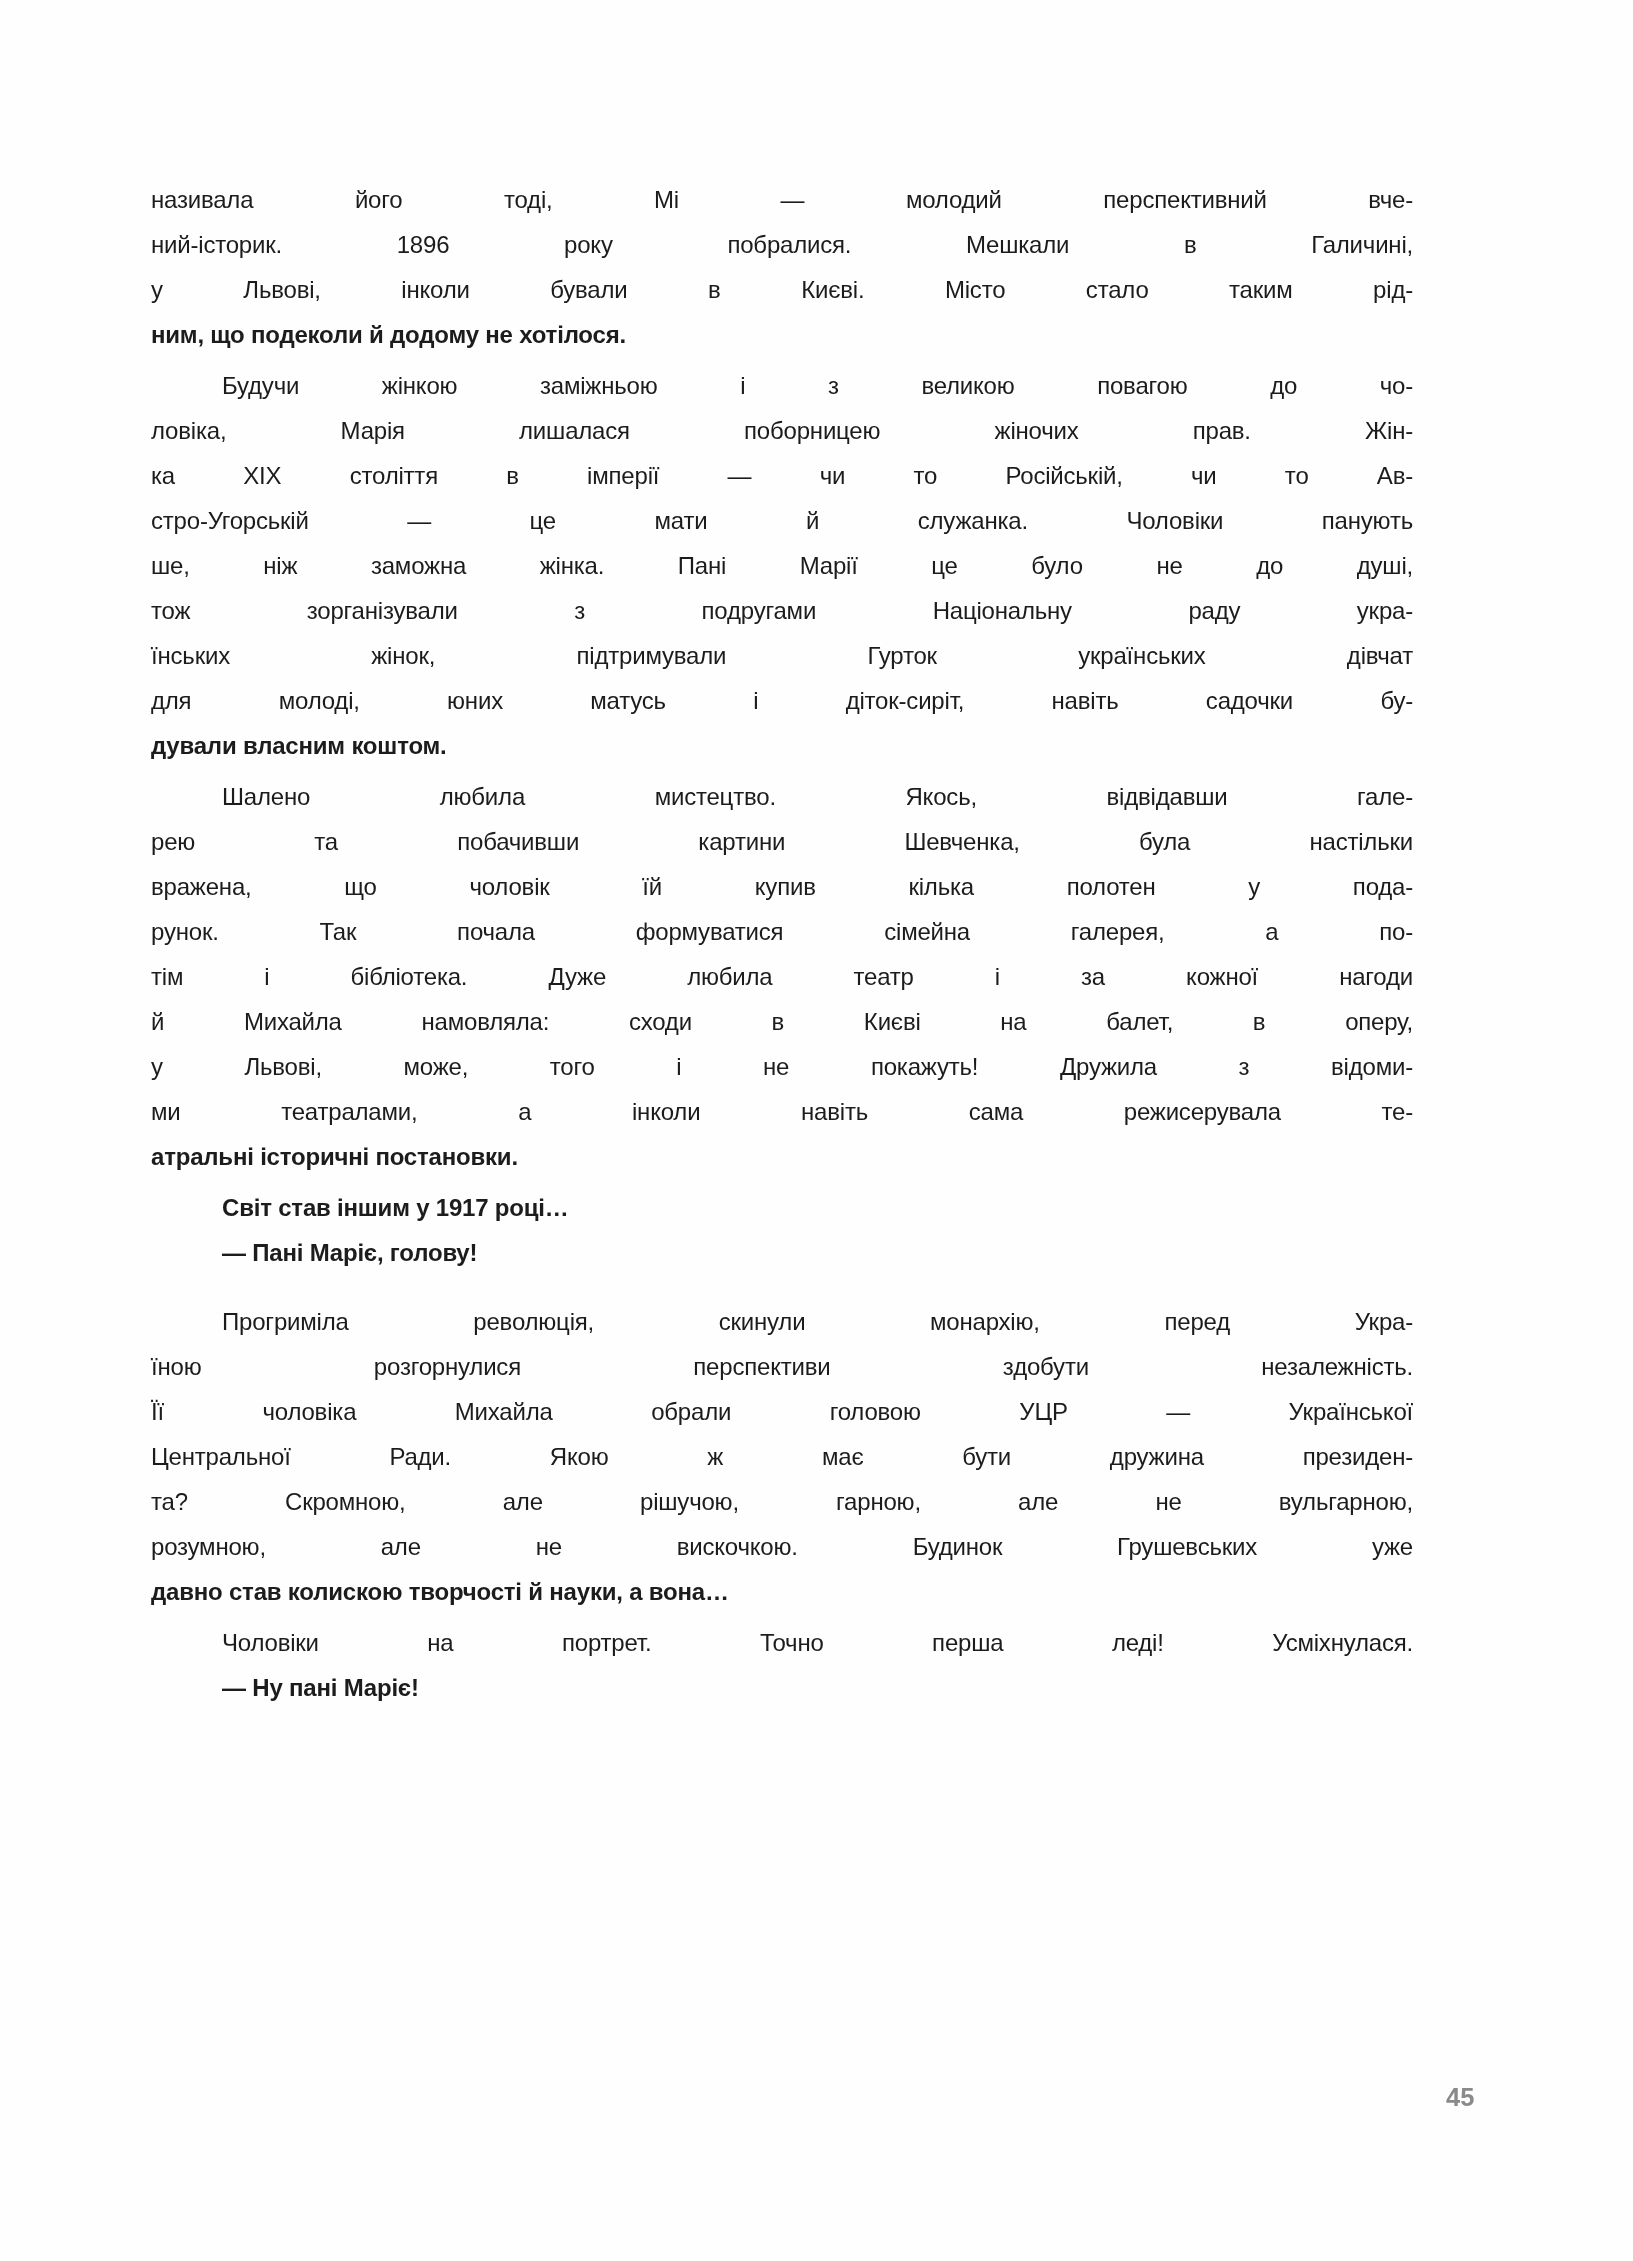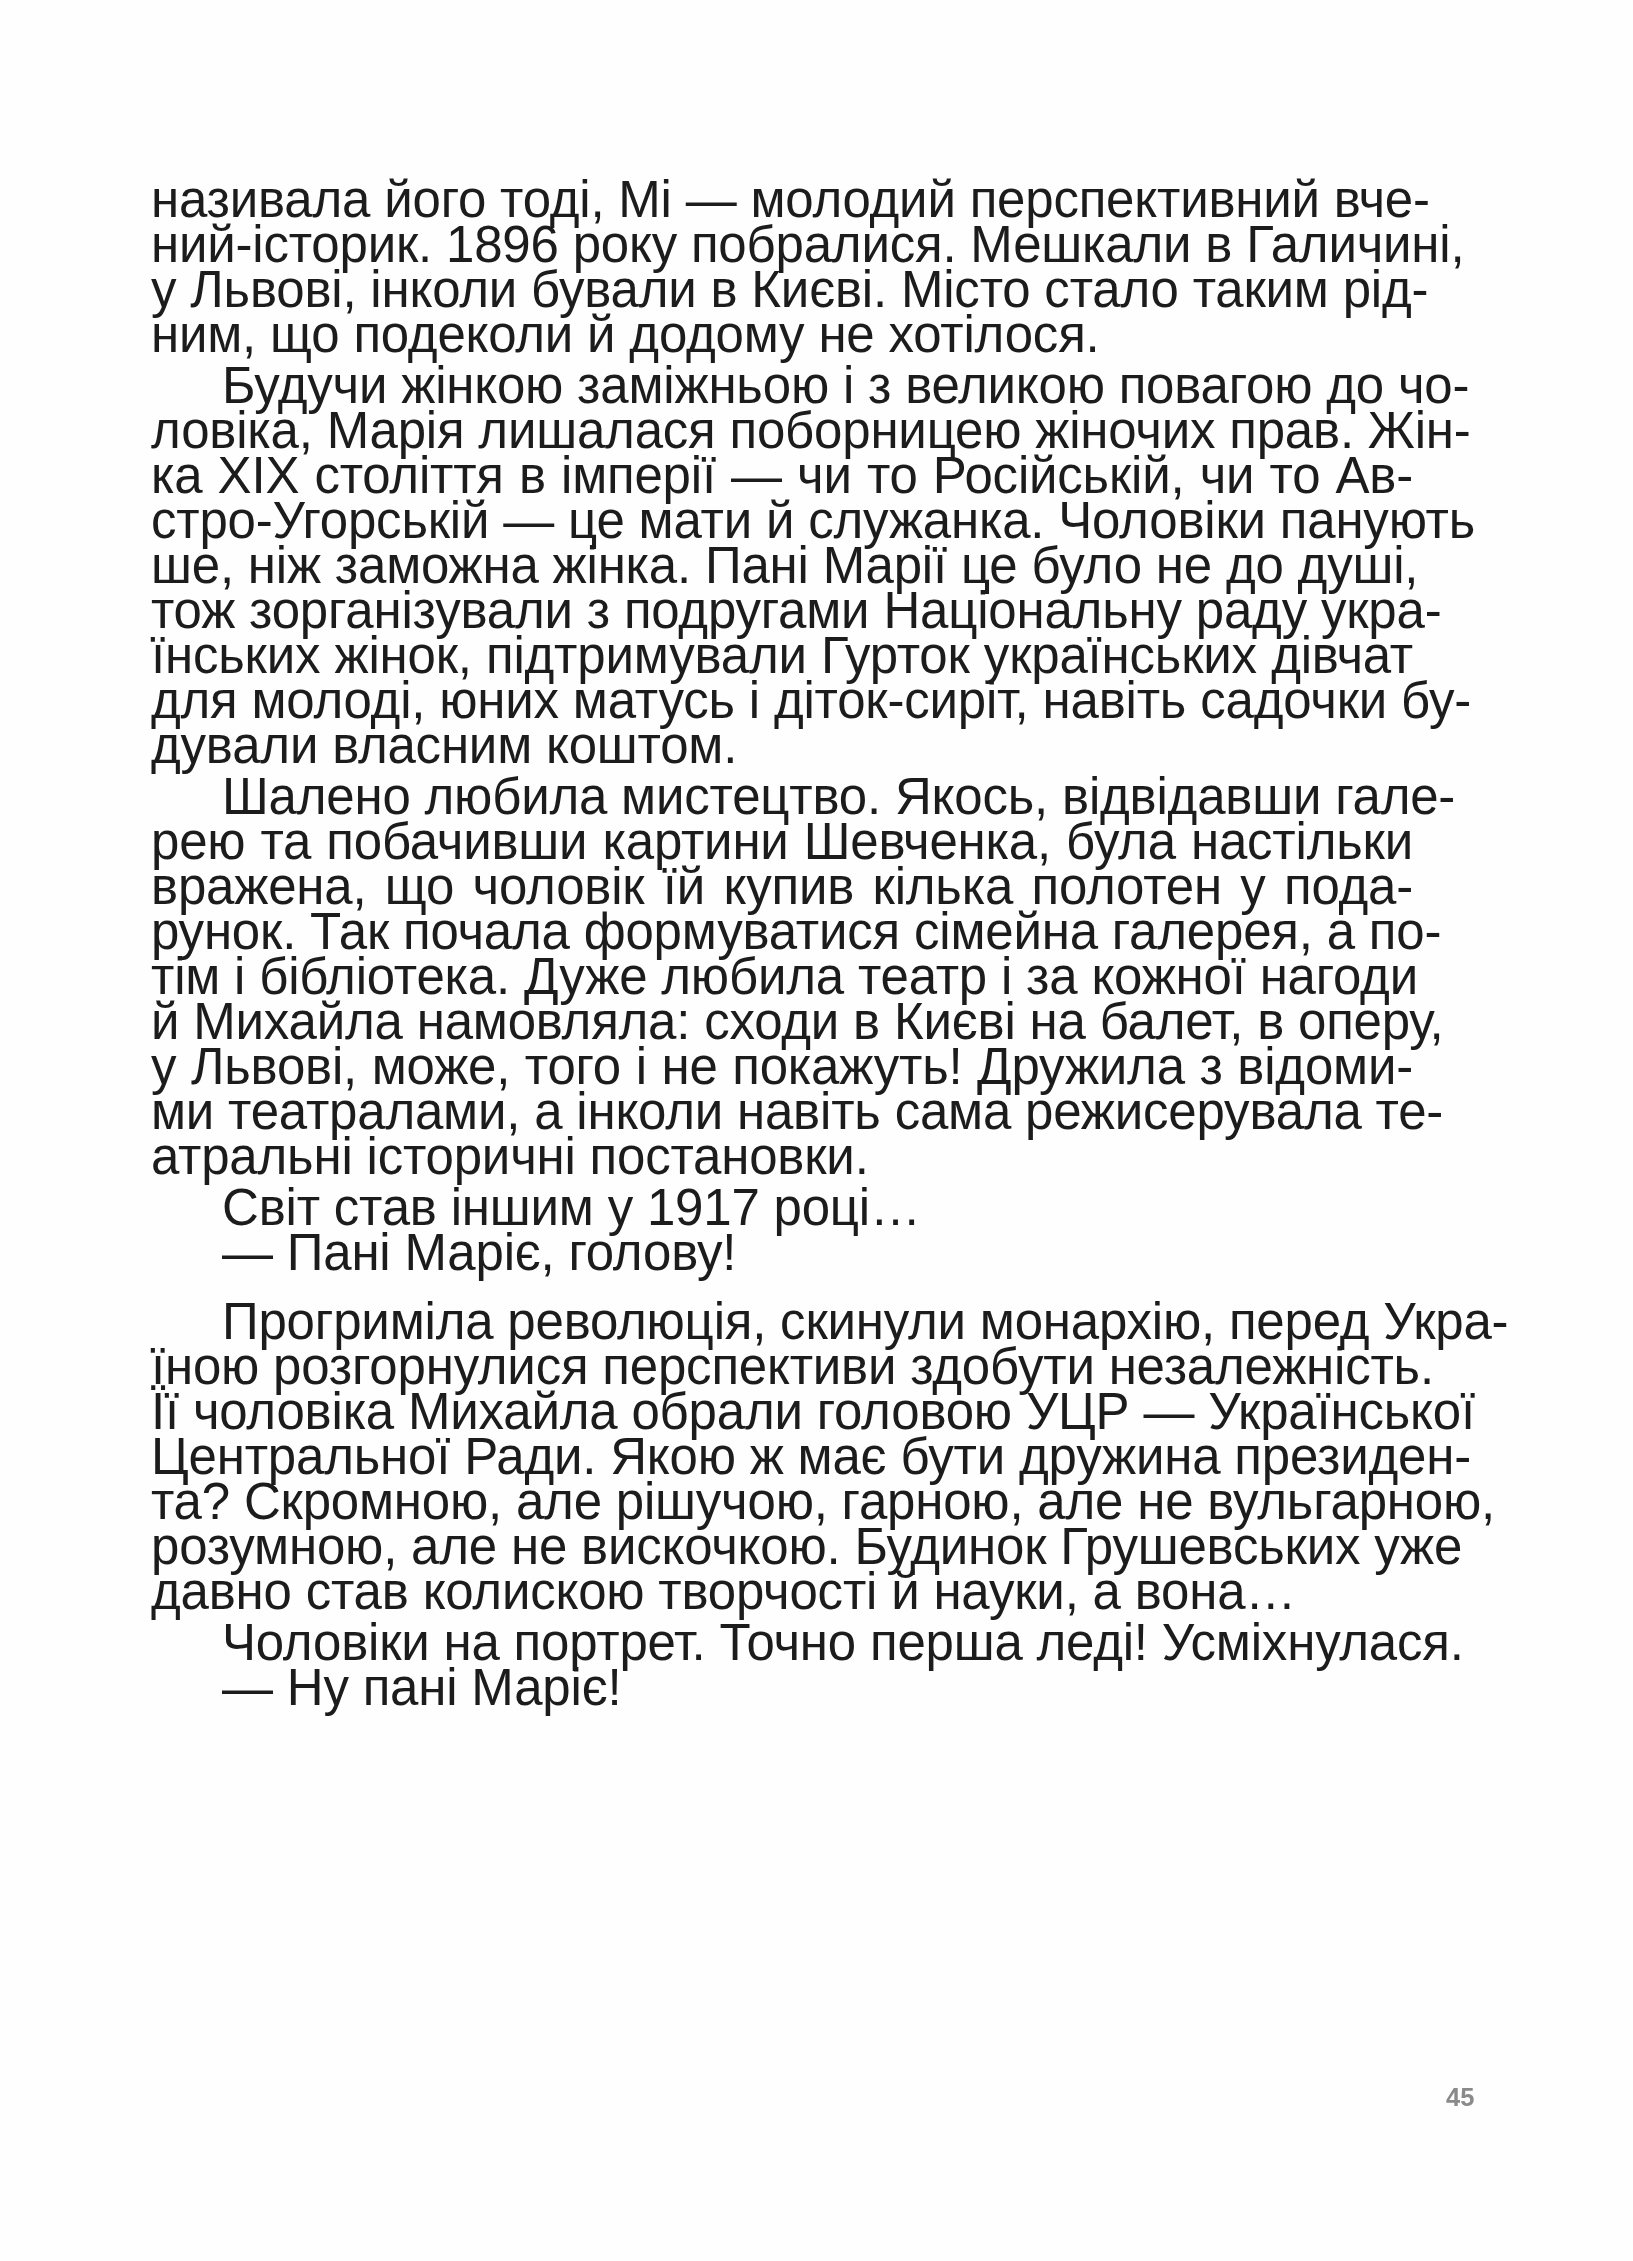--- a/index.html
+++ b/index.html
@@ -9,35 +9,35 @@
     background: #fefefe;
     position: relative;
     overflow: hidden;
   }
   .page {
     position: absolute;
     left: 151px;
     top: 177px;
     width: 1262px;
     font-family: "Liberation Sans", sans-serif;
-    font-size: 51px;
+    font-size: 24px;
     line-height: 45px;
     color: #1c1c1c;
     text-align: justify;
     letter-spacing: -0.2px;
   }
   .page p {
     margin: 0 0 6px 0;
     text-indent: 71px;
     hyphens: manual;
   }
   .page p.noindent { text-indent: 0; }
   .page p.tight { margin-bottom: 0; }
   .line { display: block; text-align: justify; text-align-last: justify; white-space: nowrap; }
-  .line.last { text-align-last: left; }
+  .line.last { text-align-last: left; font-weight: bold; }
   .page-number {
     position: absolute;
     left: 1446px;
     top: 2083px;
     font-family: "Liberation Sans", sans-serif;
     font-size: 25.5px;
     color: #8a8a8a;
     font-weight: bold;
     text-align: center;
   }

